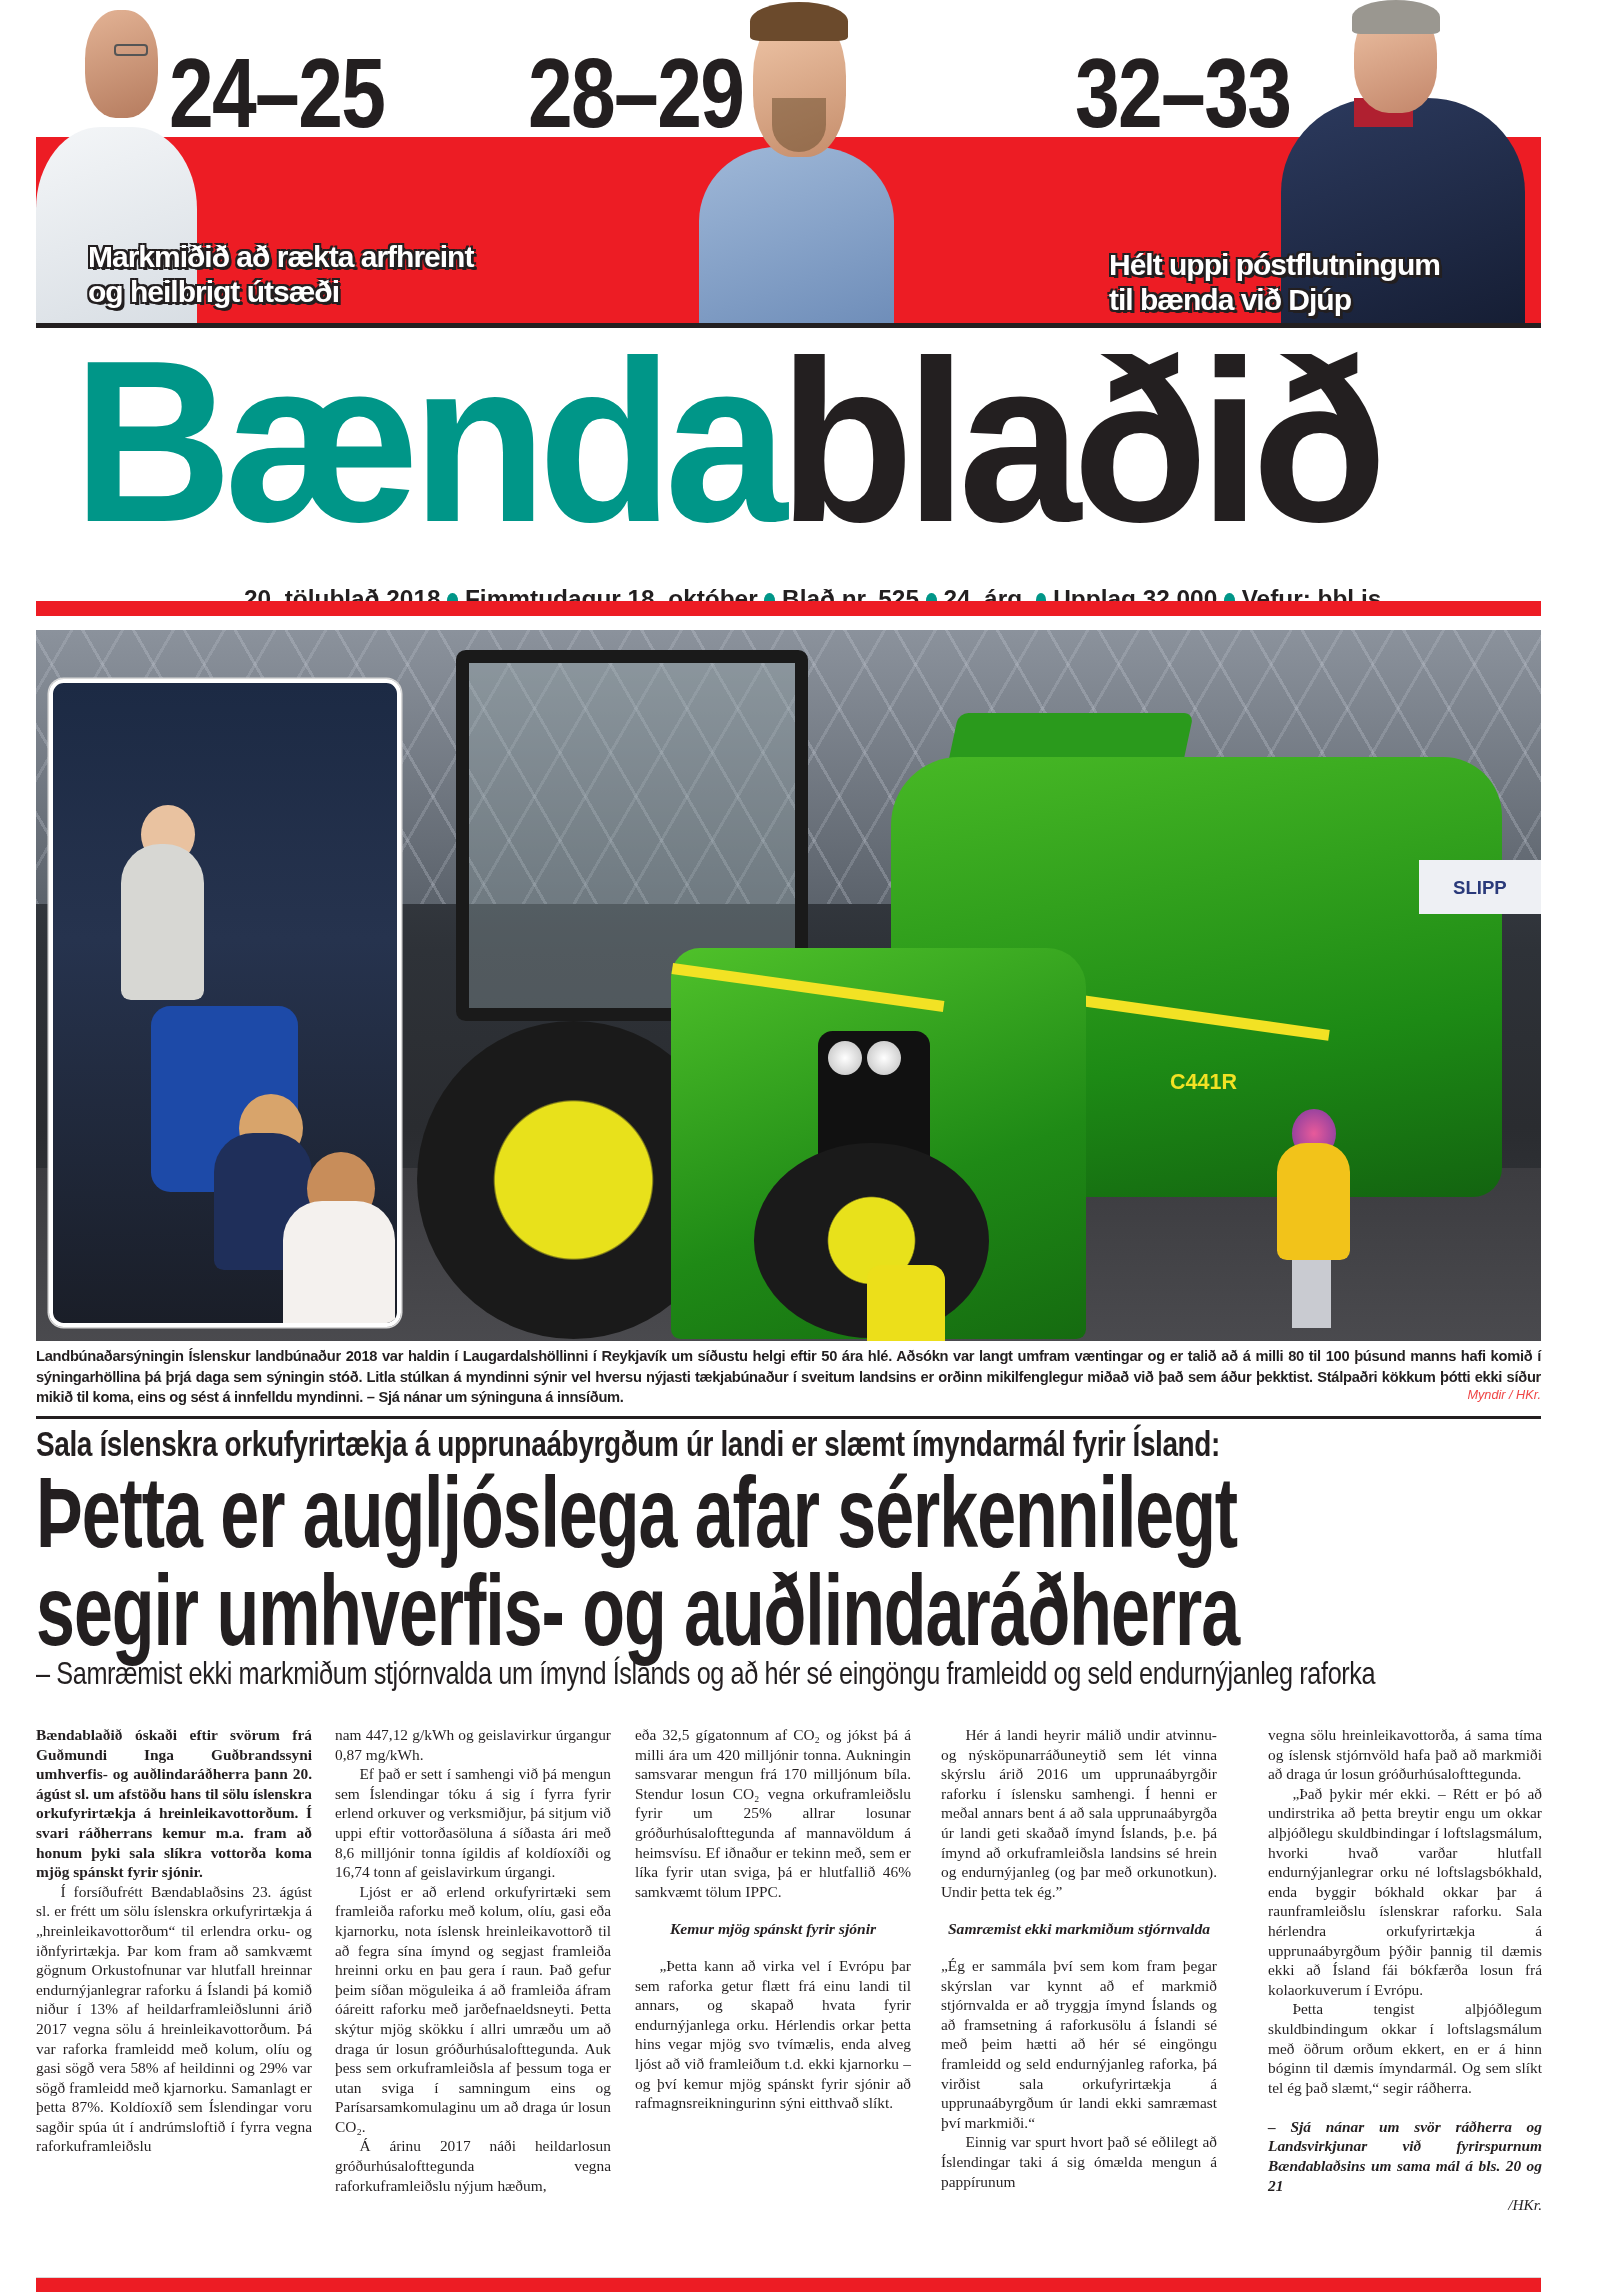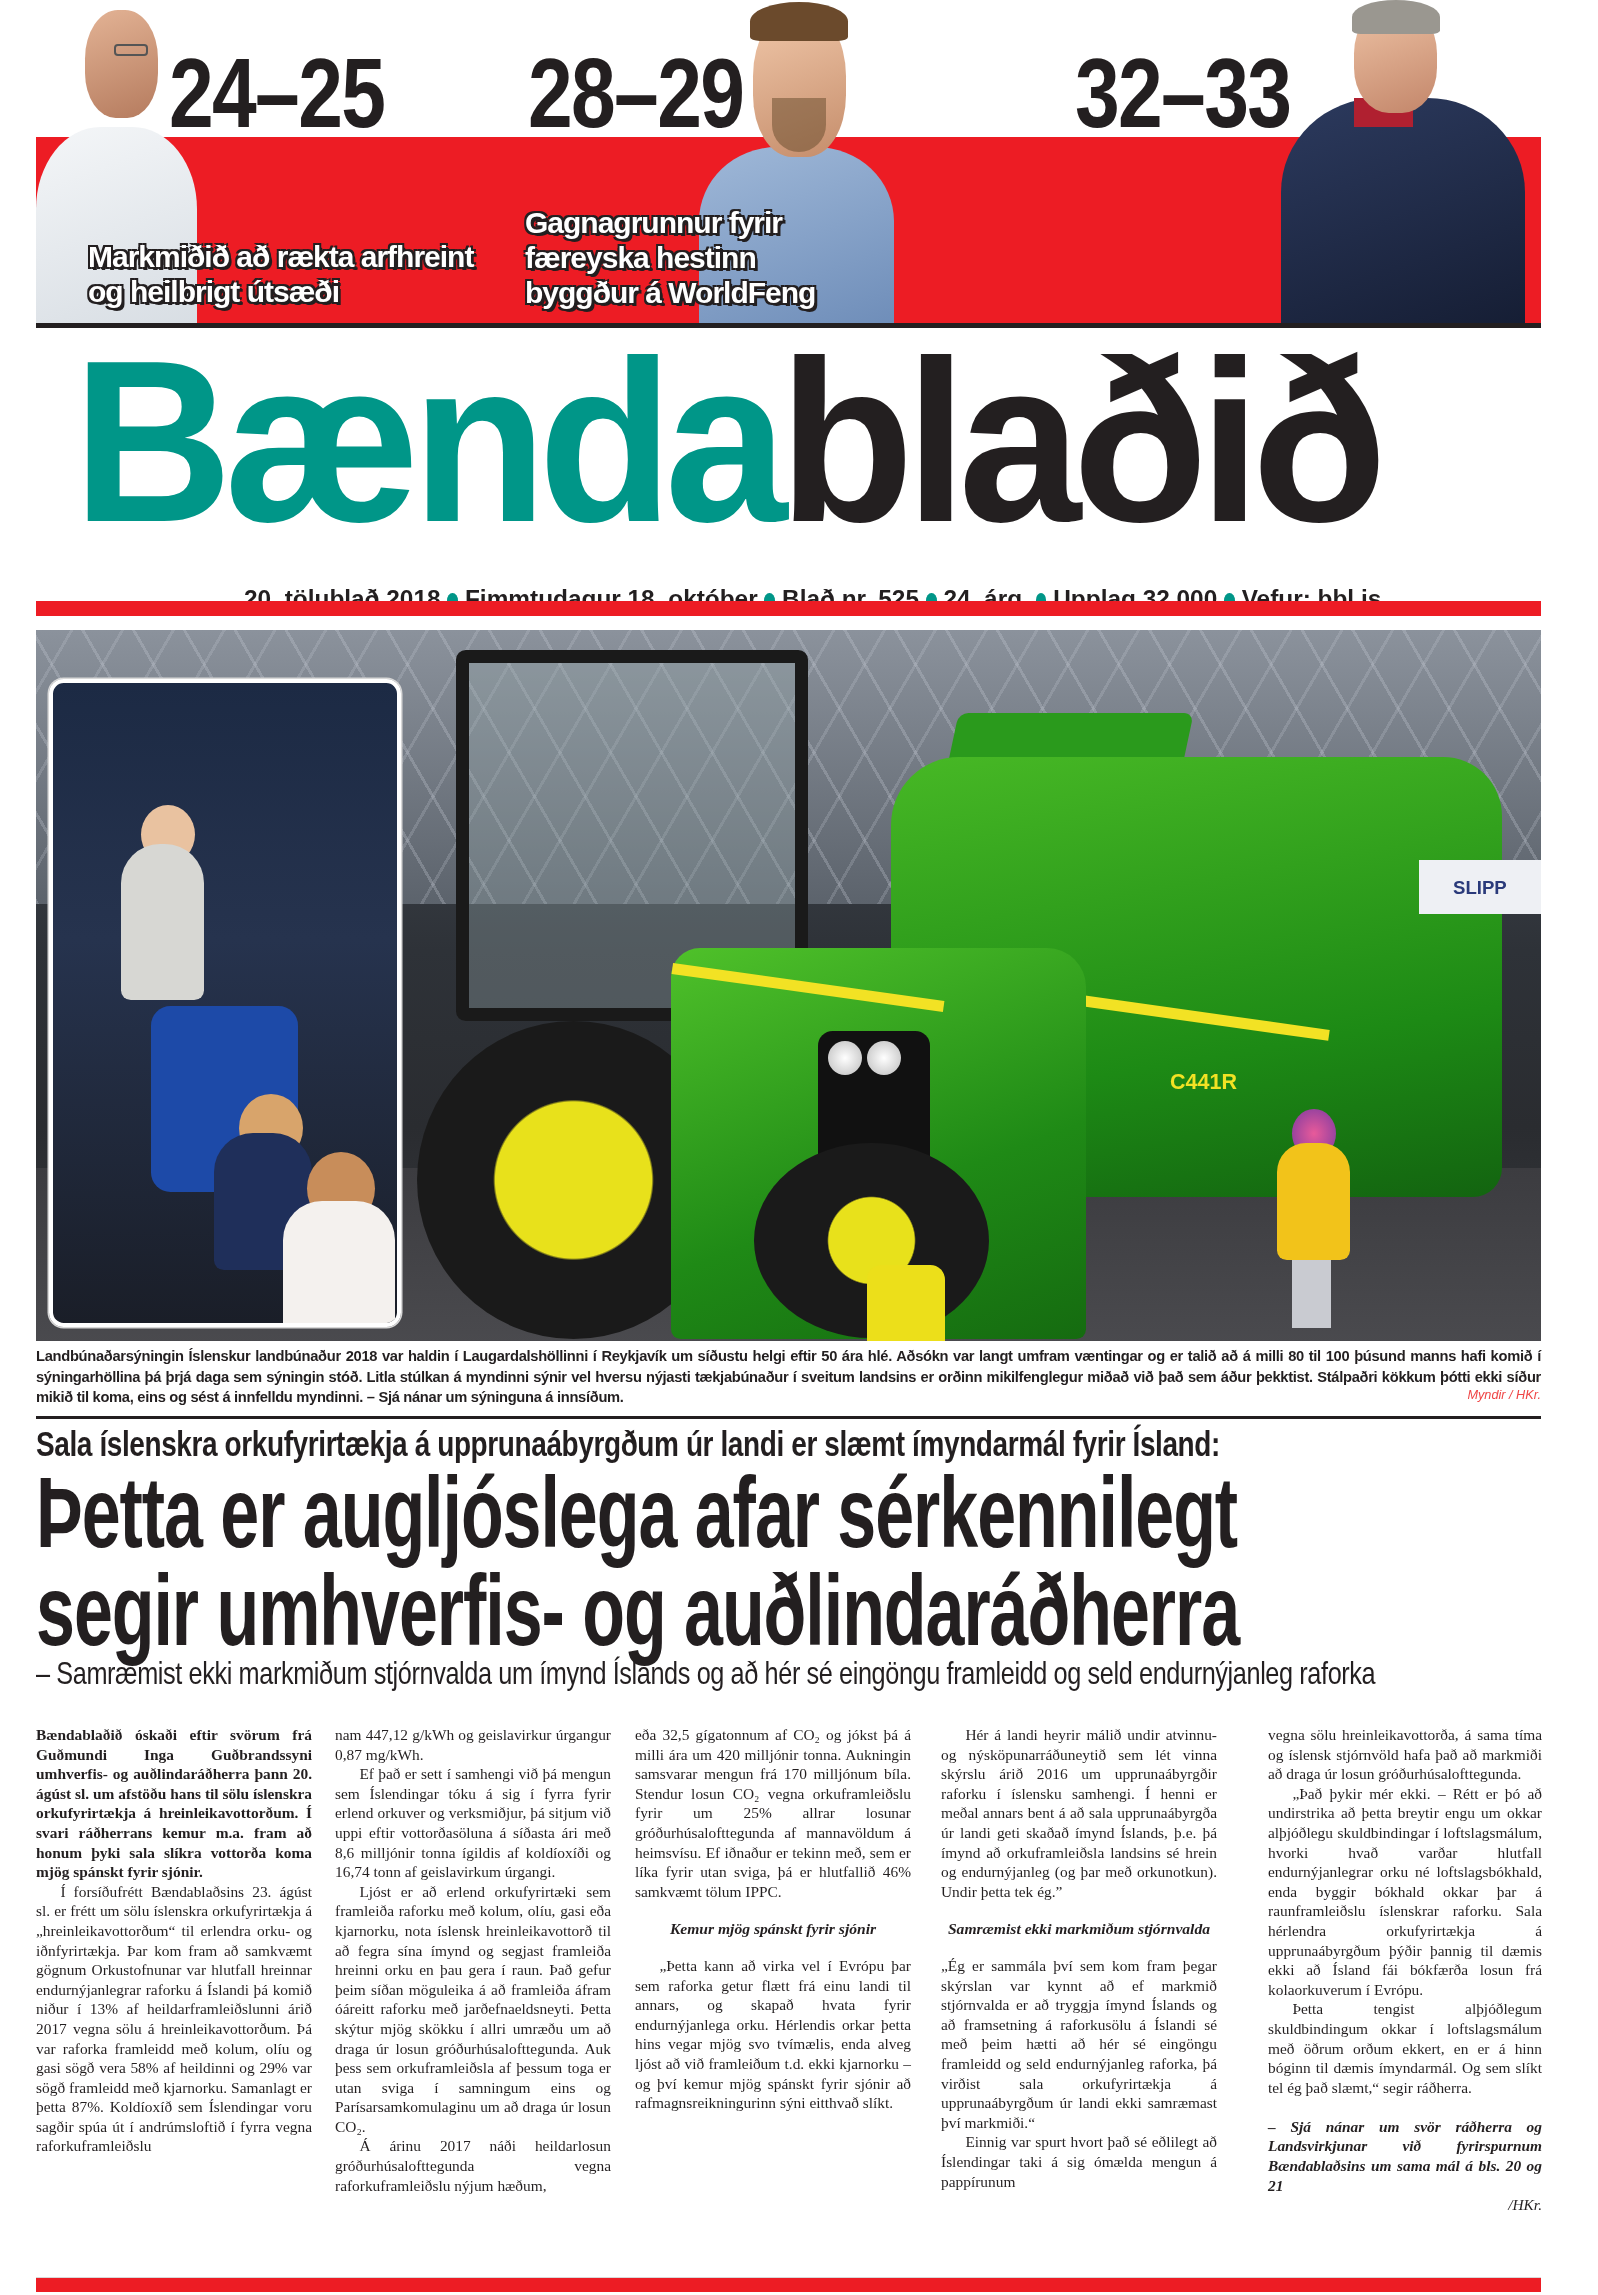--- a/index.html
+++ b/index.html
@@ -121,24 +121,23 @@
   </div>
 
   <div class="pagenum" style="left:169px;">24–25</div>
   <div class="pagenum" style="left:528px;">28–29</div>
   <div class="pagenum" style="left:1075px;">32–33</div>
 
   <div class="teaser-caption" style="left:88px;top:239px;">
     <div>Markmiðið að rækta arfhreint</div>
     <div>og heilbrigt útsæði</div>
   </div>
-  <div class="teaser-caption" style="left:525px;top:205px;">
-    <div>Gagnagrunnur fyrir</div>
-    <div>færeyska hestinn</div>
-    <div>byggður á WorldFeng</div>
+  <div class="teaser-caption" style="left:1109px;top:247px;">
+    <div>Hélt uppi póstflutningum</div>
+    <div>til bænda við Djúp</div>
   </div>
 </div>
 
 <div class="masthead">
   <div class="logo">
     <span class="teal">Bænda</span><span class="black">blaðið</span>
   </div>
 </div>
 <div class="issue-line">
   <span>20. tölublað 2018</span><span class="dot"></span><span>Fimmtudagur 18. október</span><span class="dot"></span><span>Blað nr. 525</span><span class="dot"></span><span>24. árg.</span><span class="dot"></span><span>Upplag 32.000</span><span class="dot"></span><span>Vefur: bbl.is</span>

